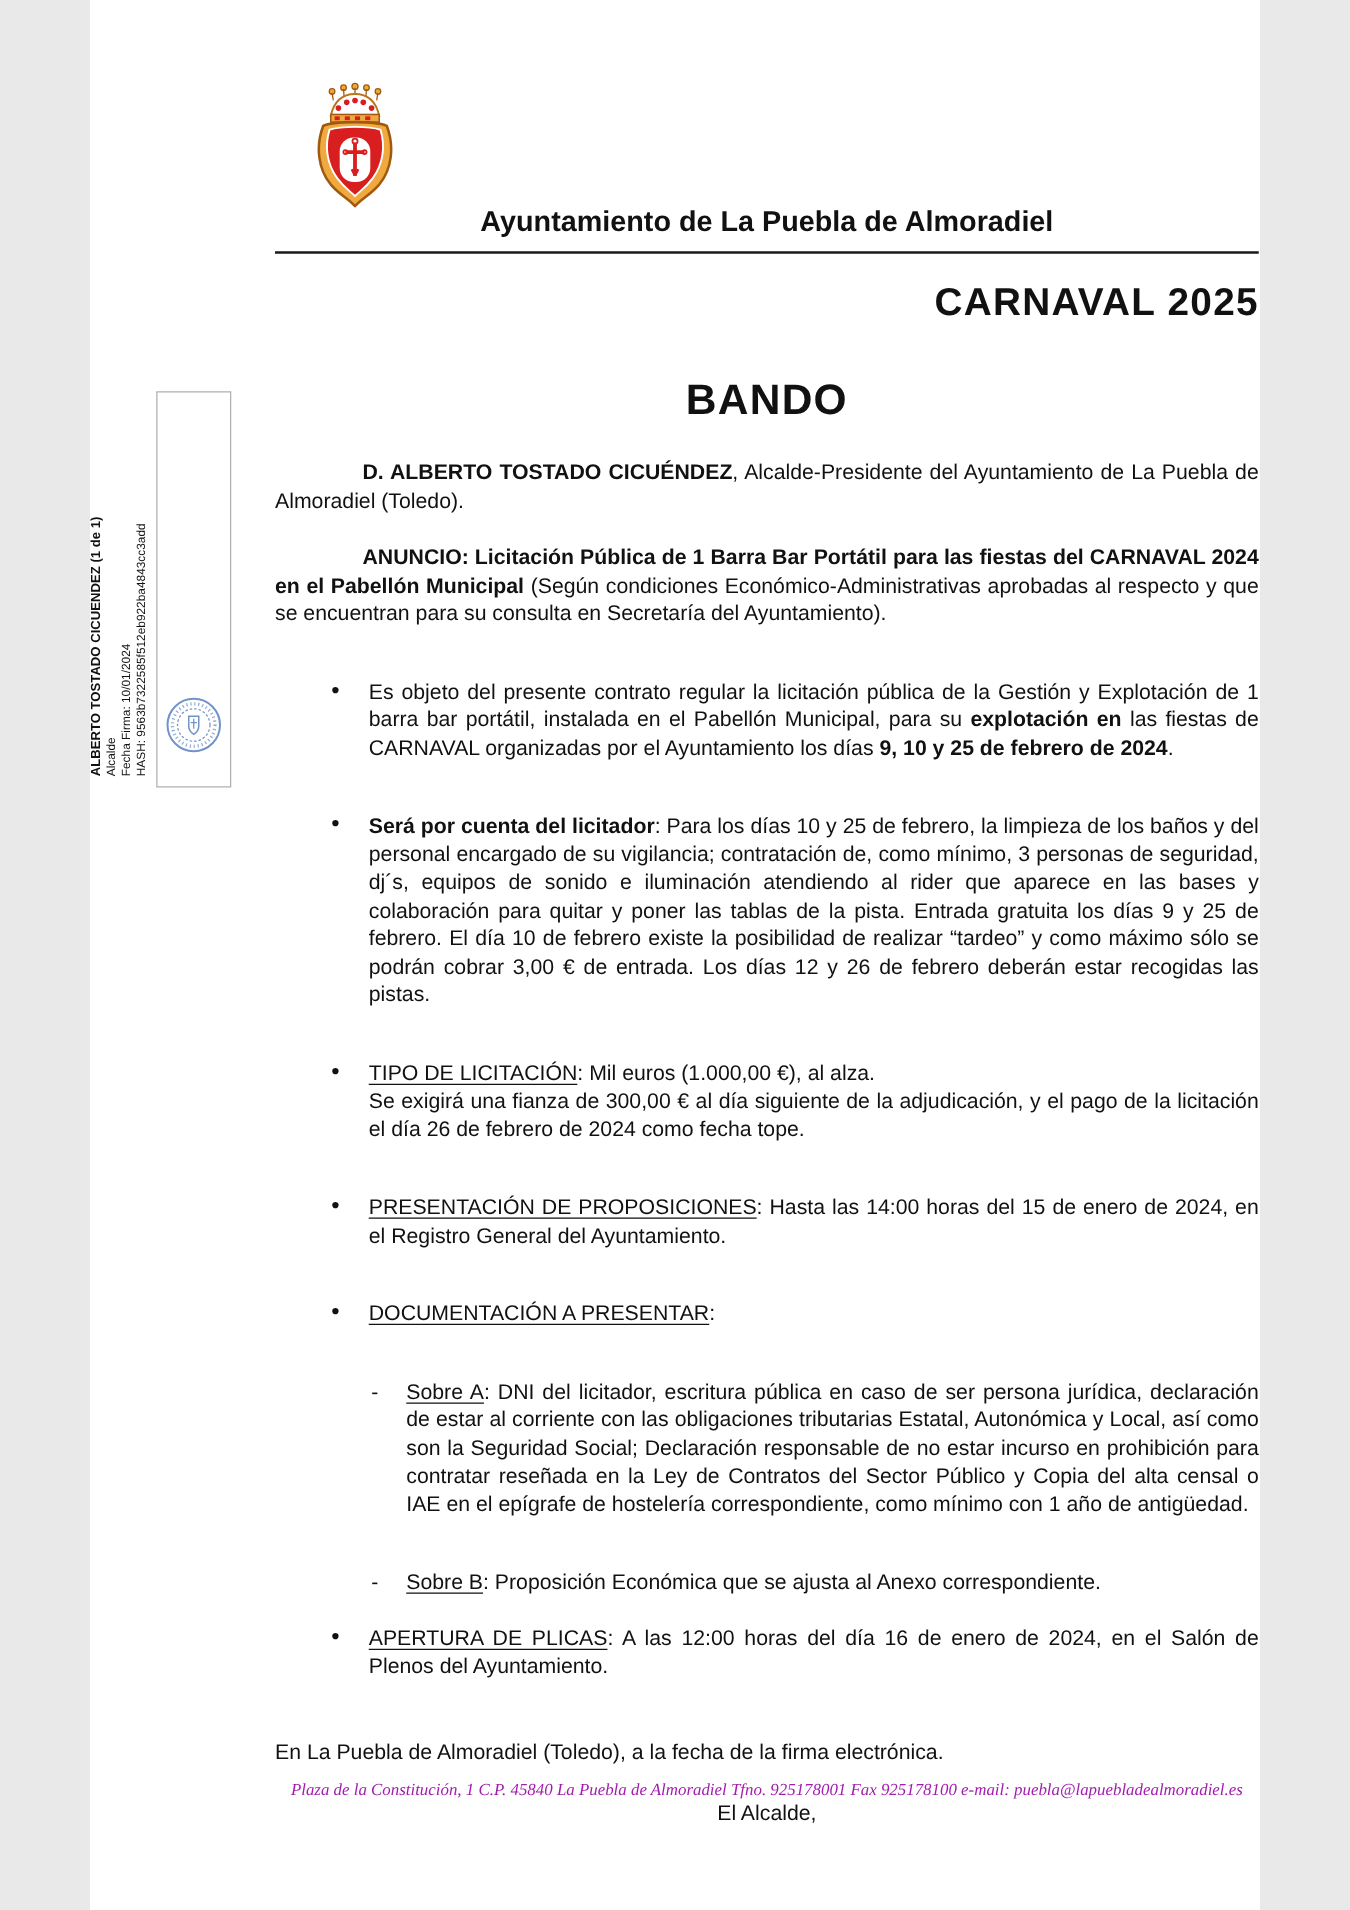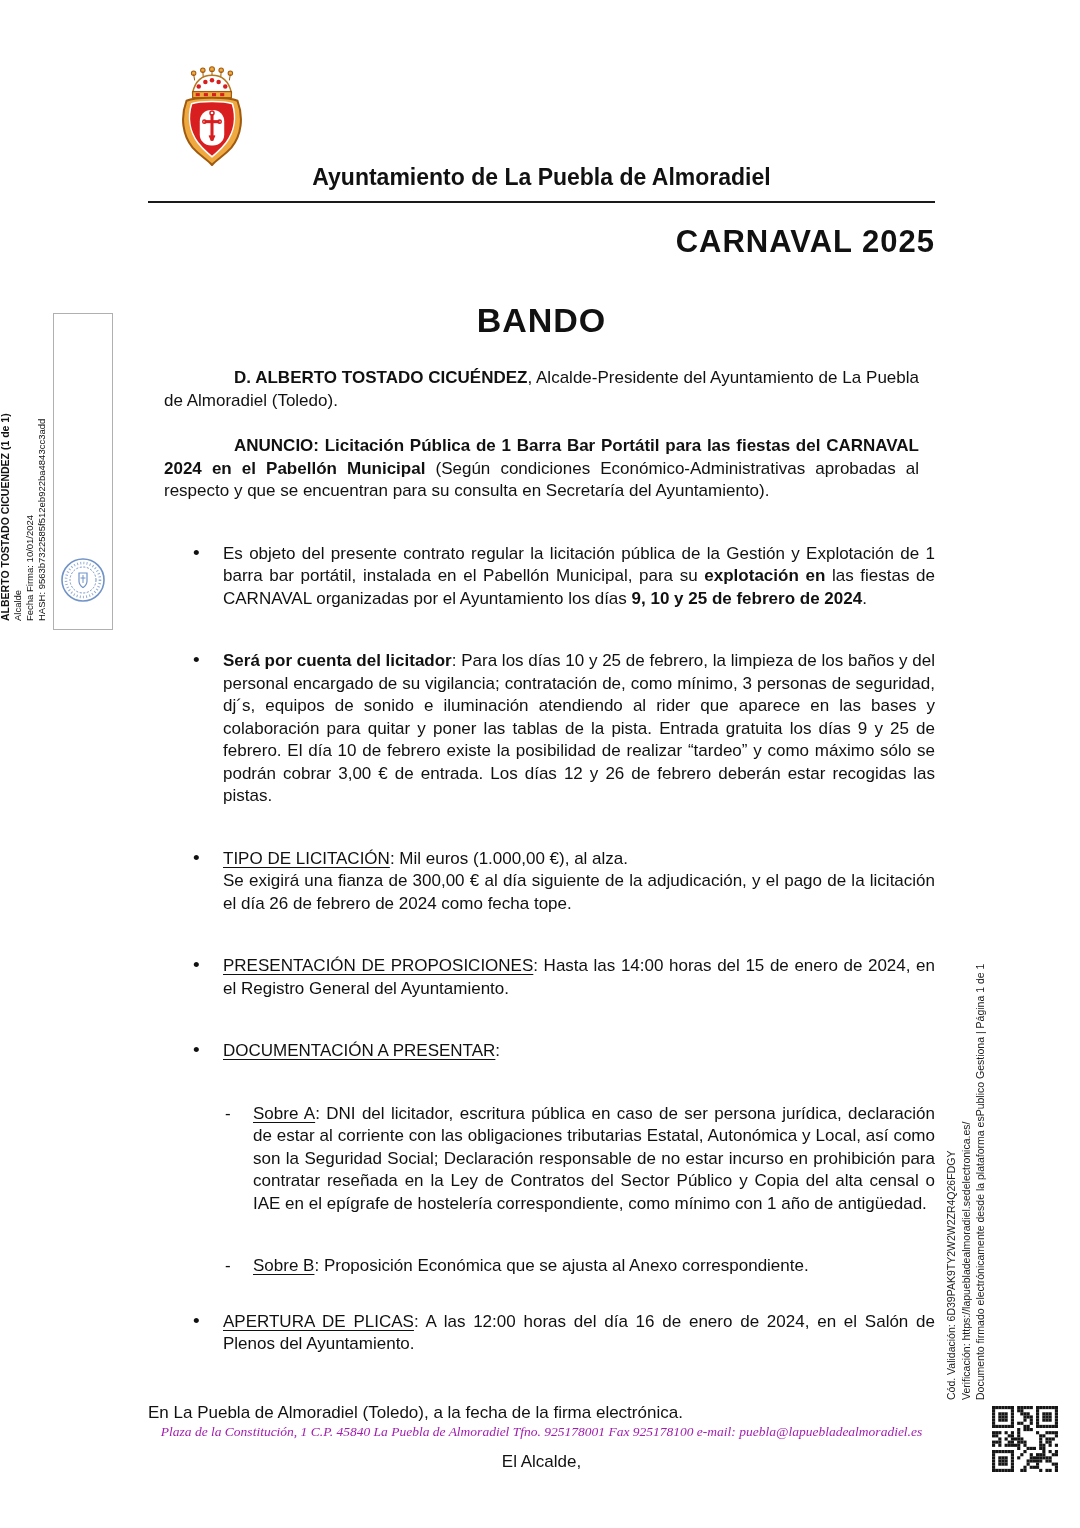--- a/index.html
+++ b/index.html
@@ -1,40 +1,40 @@
 <!DOCTYPE html>
 <html><head>
 <meta charset="utf-8">
 <style>
   html,body { margin:0; padding:0; background:#e9e9e9; }
   .page {
-    position:relative; width:1080px; height:1528px; margin:0 auto;
+    position:relative; width:936px; height:1528px; margin:0 auto;
     background:#ffffff; overflow:hidden;
     font-family:"Liberation Sans", sans-serif; color:#111;
   }
   
   .logo { position:absolute; left:174px; top:62px; width:76px; height:104px; }
   .content { position:absolute; left:148px; top:164px; width:787px; }
   .org-title { text-align:center; font-weight:bold; font-size:23px; line-height:27px; }
   .header-rule { border:none; border-top:2px solid #1a1a1a; margin:10px 0 0 0; }
   .doc-title { text-align:right; font-weight:bold; font-size:31px; line-height:38px; letter-spacing:1px; margin-top:20px; }
   .bando-wrap { text-align:center; margin-top:40px; }
   .bando { font-size:34px; font-weight:bold; letter-spacing:1px; text-underline-offset:5px; text-decoration-thickness:3px; }
   
-  .para { font-size:17px; line-height:22.5px; text-align:justify; margin:16px; }
+  .para { font-size:17px; line-height:22.5px; text-align:justify; margin:0; }
   .indent { text-indent:70px; }
   .mt-intro { margin-top:27px; }
   .mt-para  { margin-top:23px; }
   .doclist { list-style:none; margin:25px 0 0 0; padding:0; }
   .doclist li { position:relative; font-size:17px; line-height:22.5px; text-align:justify;margin-top:40px; }
   li.bullet { padding-left:75px; }
   li.bullet::before { content:"\2022"; position:absolute; left:45px; top:-1px; font-size:19px; }
   li.sub { padding-left:105px; }
   li.sub::before { content:"-"; position:absolute; left:77px; top:0; }
-  li.gap { margin-top:33px; }
+  li.gap { margin-top:22px; }
   .b { font-weight:bold; }
   .u { text-decoration:underline; text-underline-offset:3px; }
   .closing-place { text-align:left; margin-top:46px; font-size:17px; line-height:22.5px; }
   .closing-sign  { text-align:center; margin-top:27px; font-size:17px; line-height:22.5px; }
   
   .footer {
     position:absolute; left:148px; top:1424px; width:787px; text-align:center;
     font-family:"Liberation Serif", serif; font-style:italic; font-size:13.5px; color:#a21caf;
   }
   

